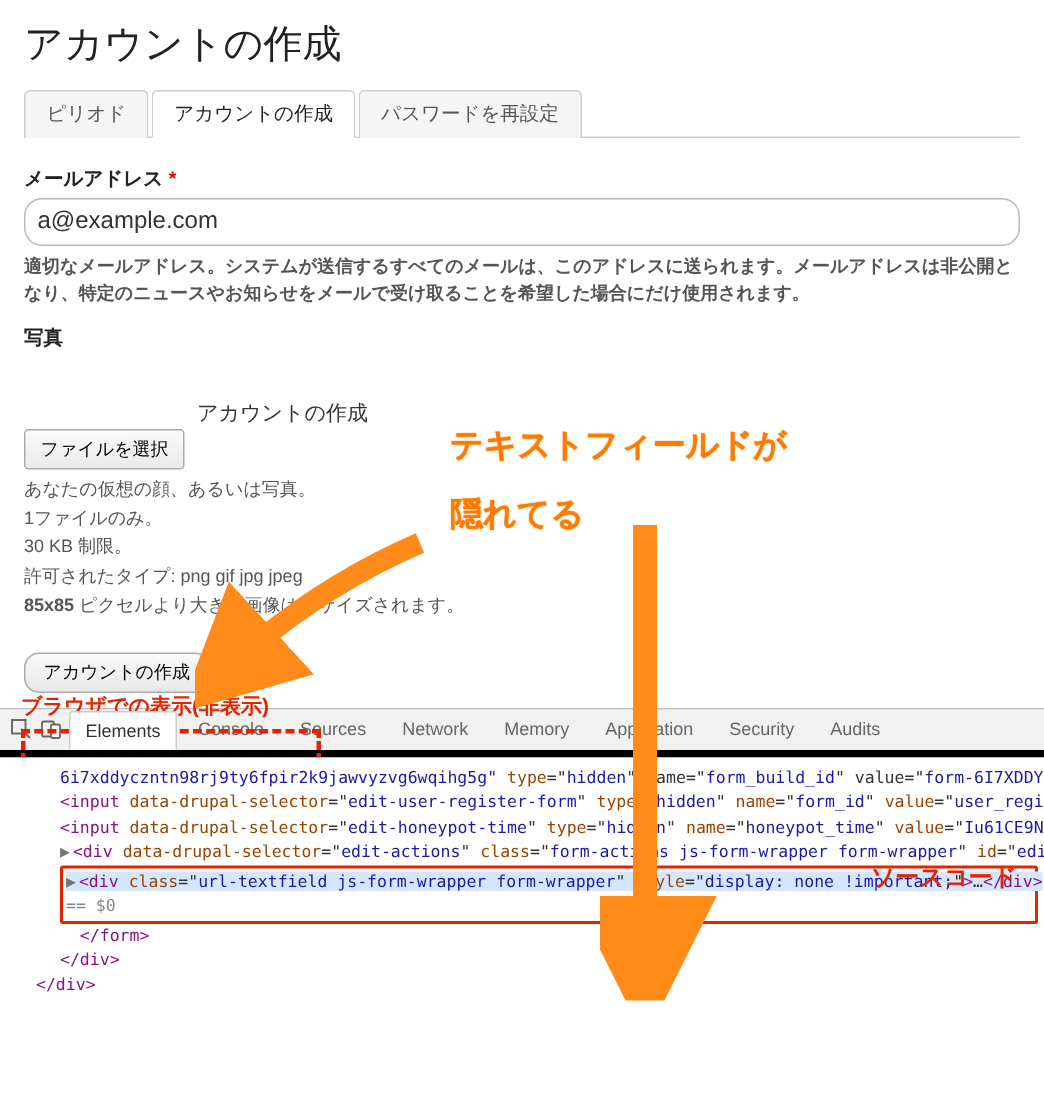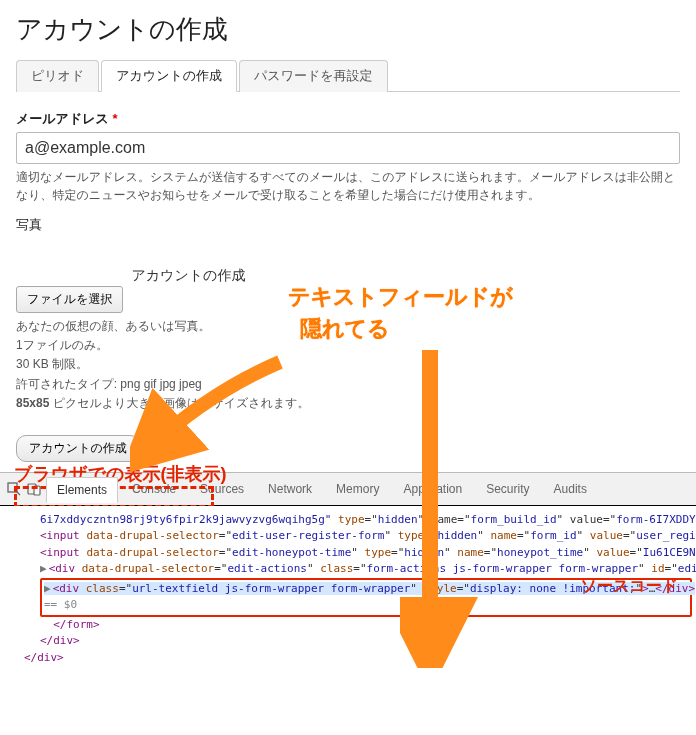--- a/index.html
+++ b/index.html
@@ -51,29 +51,30 @@
     display: block;
     margin-bottom: 4px;
     color: #222;
   }
   .required { color: #d00; }
   .text-input {
     width: 100%;
     font-size: 16px;
     padding: 6px 8px;
     border: 1px solid #bbb;
-    border-radius: 2px;
+    border-radius: 12px;
     font-family: inherit;
     color: #333;
   }
   .description {
     font-size: 12px;
     color: #555;
     margin-top: 4px;
     line-height: 1.5;
+    font-weight: bold;
   }
   .file-row { display: flex; align-items: center; gap: 8px; }
   .file-btn {
     font-size: 12px;
     padding: 4px 10px;
     border: 1px solid #aaa;
     border-radius: 3px;
     background: linear-gradient(#fafafa,#eaeaea);
     cursor: pointer;
     margin-top: 48px;
@@ -85,21 +86,21 @@
     padding: 4px 12px;
     border: 1px solid #aaa;
     border-radius: 10px;
     background: linear-gradient(#fafafa,#e8e8e8);
     margin-top: 10px;
     cursor: pointer;
   }
   .anno-red {
     color: #e42400;
     font-weight: bold;
-    font-size: 18px;
+    font-size: 14px;
     position: absolute;
   }
   .anno-big {
     color: #ff7a00;
     font-weight: 800;
     font-size: 22px;
     position: absolute;
     text-shadow: 0 0 1px #ff7a00;
   }
   .dashed-box {
@@ -117,24 +118,24 @@
     border-top: 1px solid #bbb;
     background: #fafafa;
     font-family: Menlo, Consolas, monospace;
     font-size: 11px;
     color: #333;
     margin-top: 10px;
   }
   .dt-header {
     display: flex;
     align-items: center;
-    border-bottom: 1px solid #000000;
+    border-bottom: 5px solid #000000;
     background: #f1f1f1;
-    height: 18px;
-    padding: 16px 6px;
+    height: 32px;
+    padding: 6px 6px;
     gap: 4px;
     font-family: "Helvetica Neue", Arial, sans-serif;
     font-size: 12px;
     color: #666;
   }
   .dt-tab {
     padding: 0 10px;
     height: 26px;
     display: flex;
     align-items: center;
@@ -190,21 +191,21 @@
     <label class="form-label">
       <span>メールアドレス</span>
       <span class="required">*</span>
     </label>
     <input class="text-input" value="a@example.com" style="">
     <div class="description">適切なメールアドレス。システムが送信するすべてのメールは、このアドレスに送られます。メールアドレスは非公開となり、特定のニュースやお知らせをメールで受け取ることを希望した場合にだけ使用されます。</div>
   </div>
 
 
   <div class="form-item">
-    <label class="form-label" style="font-weight:normal">写真</label>
+    <label class="form-label" style="font-weight:bold">写真</label>
     <div class="file-row">
       <button class="file-btn">ファイルを選択</button>
       <span class="file-status">アカウントの作成</span>
     </div>
     <div class="file-notes">
       <div>あなたの仮想の顔、あるいは写真。</div>
       <div>1ファイルのみ。</div>
       <div>30 KB 制限。</div>
       <div><span>許可されたタイプ: </span><span>png gif jpg jpeg</span></div>
       <div><b>85x85</b><span> ピクセルより大きい画像はリサイズされます。</span></div>
@@ -219,22 +220,22 @@
 
   <svg class="arrow" style="left:130px; top:352px;" width="160" height="120">
     <defs>
         <marker id="ah1" markerWidth="10" markerHeight="10" refX="3" refY="3" orient="auto">
           <path d="M0,0 L6,3 L0,6 Z" fill="#ff8c1a"></path>
         </marker>
       </defs>
     <path d="M150,10 Q80,40 20,95" stroke="#ff8c1a" stroke-width="14" fill="none" marker-end="url(#ah1)"></path>
   </svg>
 
-  <div class="anno-big" style="left:288px; top:282px;">テキストフィールドが</div>
-  <div class="anno-big" style="left:300px; top:314px;">隠れてる</div>
+  <div class="anno-big" style="left:300px; top:282px;">テキストフィールドが</div>
+  <div class="anno-big" style="left:300px; top:328px;">隠れてる</div>
 
   <svg class="arrow" style="left:400px; top:350px; z-index:5;" width="80" height="320">
     <defs>
         <marker id="ah2" markerWidth="10" markerHeight="10" refX="3" refY="3" orient="auto">
           <path d="M0,0 L6,3 L0,6 Z" fill="#ff8c1a"></path>
         </marker>
       </defs>
     <path d="M30,0 L30,295" stroke="#ff8c1a" stroke-width="16" fill="none" marker-end="url(#ah2)"></path>
   </svg>
 </div>

